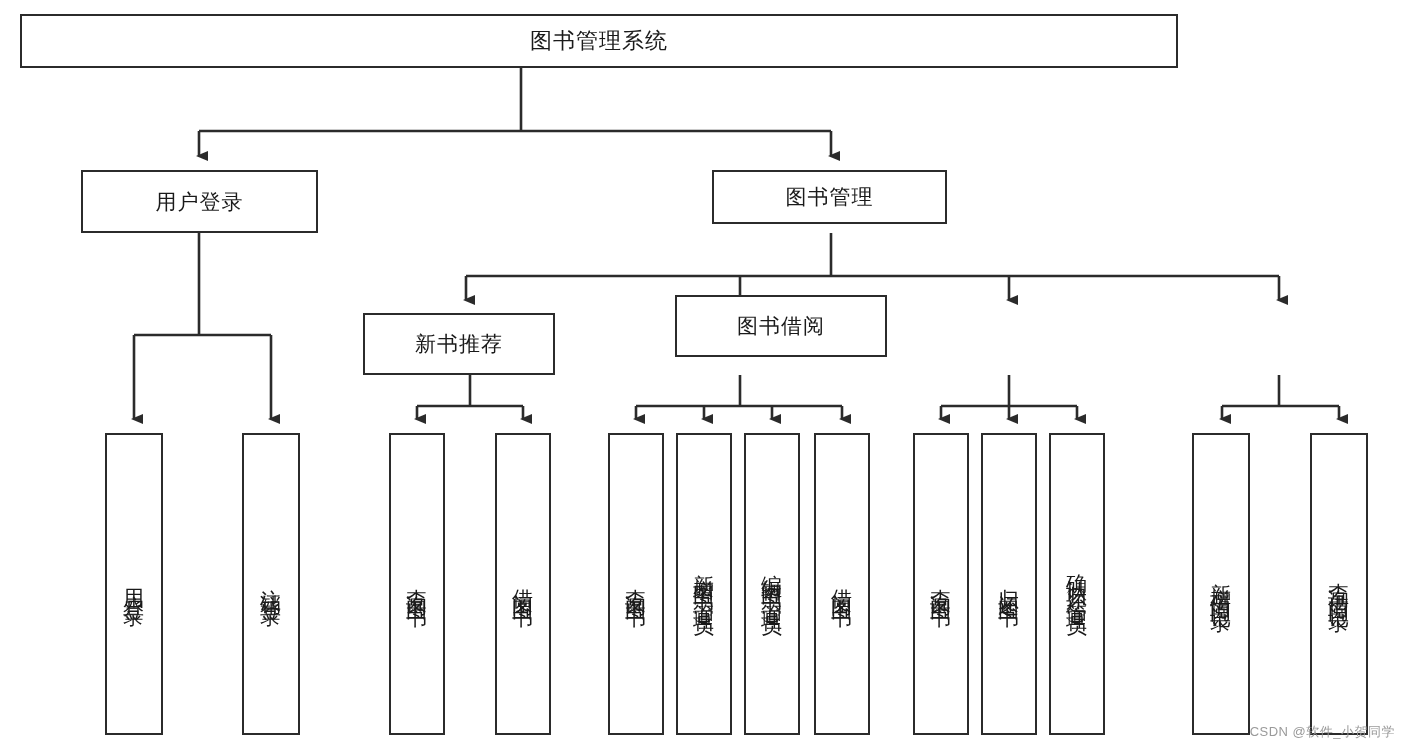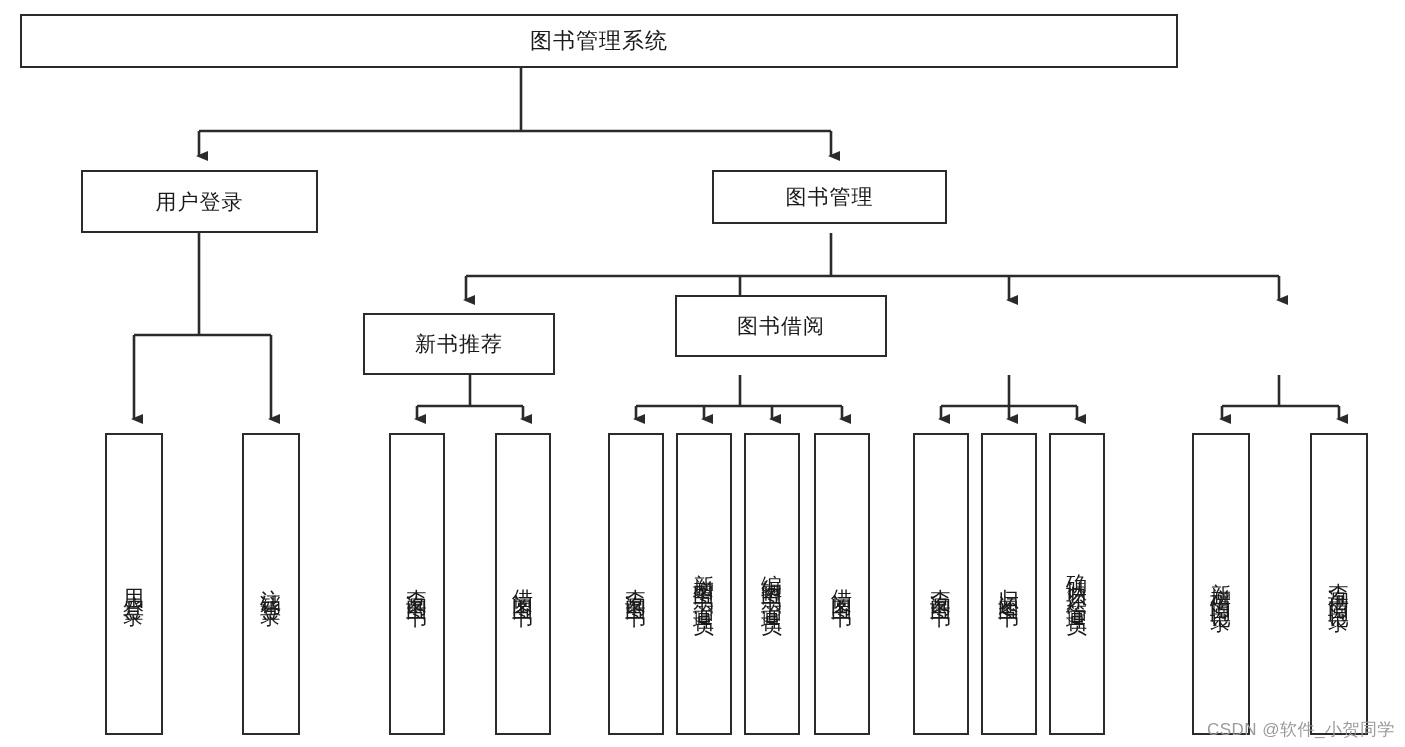--- a/index.html
+++ b/index.html
@@ -54,21 +54,21 @@
     position:absolute;
     left:0; top:0;
     width:1405px;
     height:747px;
     pointer-events:none;
   }
   .watermark{
     position:absolute;
     right:10px;
     bottom:6px;
-    font-size:17px;
+    font-size:13px;
     color:#9a9a9a;
     letter-spacing:0.5px;
     white-space:nowrap;
   }
 </style>
 </head>
 <body>
 
 <div id="canvas">
 

